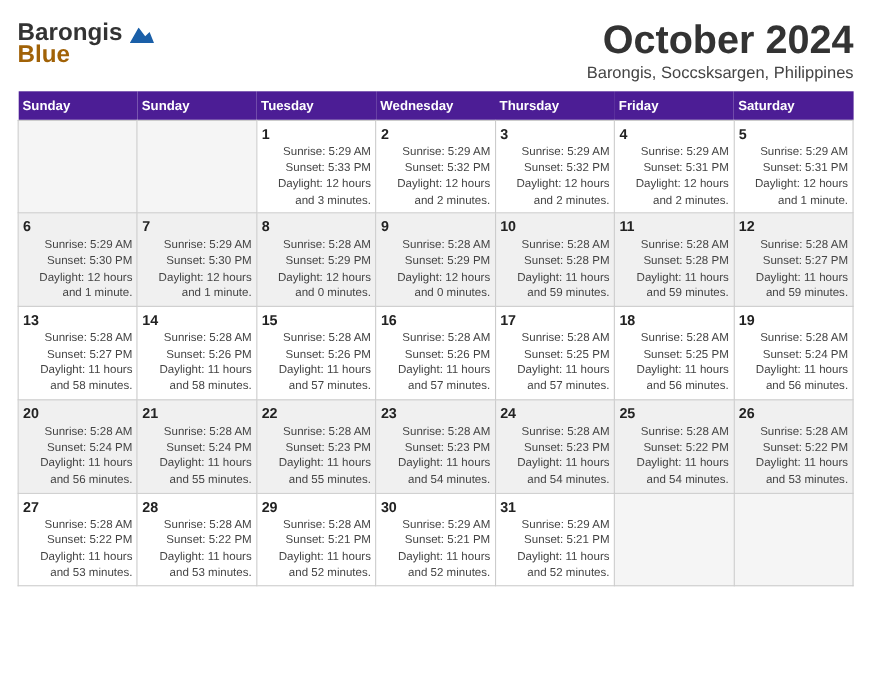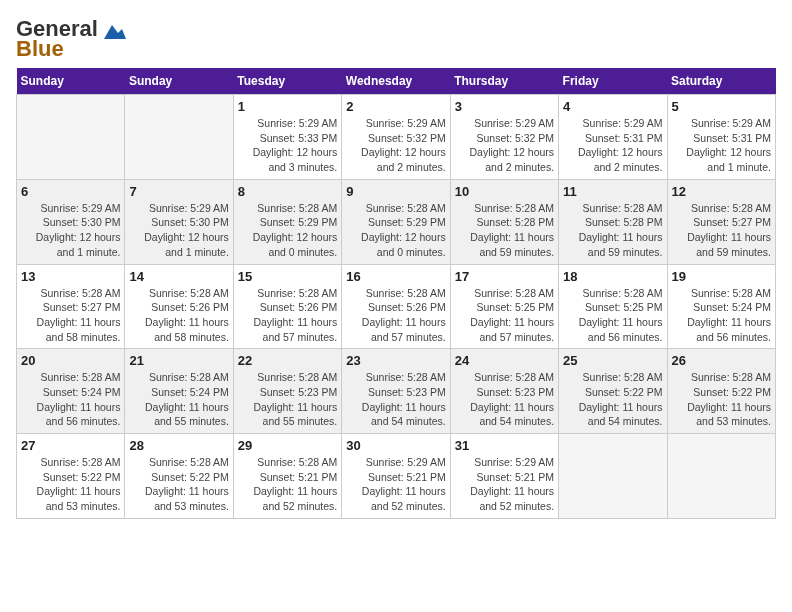--- a/index.html
+++ b/index.html
@@ -80,27 +80,31 @@
       background: #f0f0f0;
     }
   </style>
 </head>
 <body>
 
 <div class="header">
   <div class="logo">
     <div class="logo-row">
       <div>
-        <span style="font-size:22px;font-weight:bold;color:#333;">General</span>
+        <span style="font-size:22px;font-weight:bold;color:#333;">Barongis</span>
         <svg width="22" height="14" viewBox="0 0 22 14" style="vertical-align:middle;margin-left:2px;">
           <polygon points="0,14 8,0 14,8 18,4 22,14" fill="#1a5fa8"></polygon>
         </svg>
       </div>
     </div>
     <div style="font-size:22px;font-weight:bold;color:#a16207;line-height:1;margin-top:-4px;">Blue</div>
+  </div>
+  <div class="title-section">
+    <div class="month-title">October 2024</div>
+    <div class="location-title">Barongis, Soccsksargen, Philippines</div>
   </div>
 </div>
 
 <table class="calendar-table">
   <thead>
     <tr>
     <th>Sunday</th>
         <th>Sunday</th>
         <th>Tuesday</th>
         <th>Wednesday</th>

